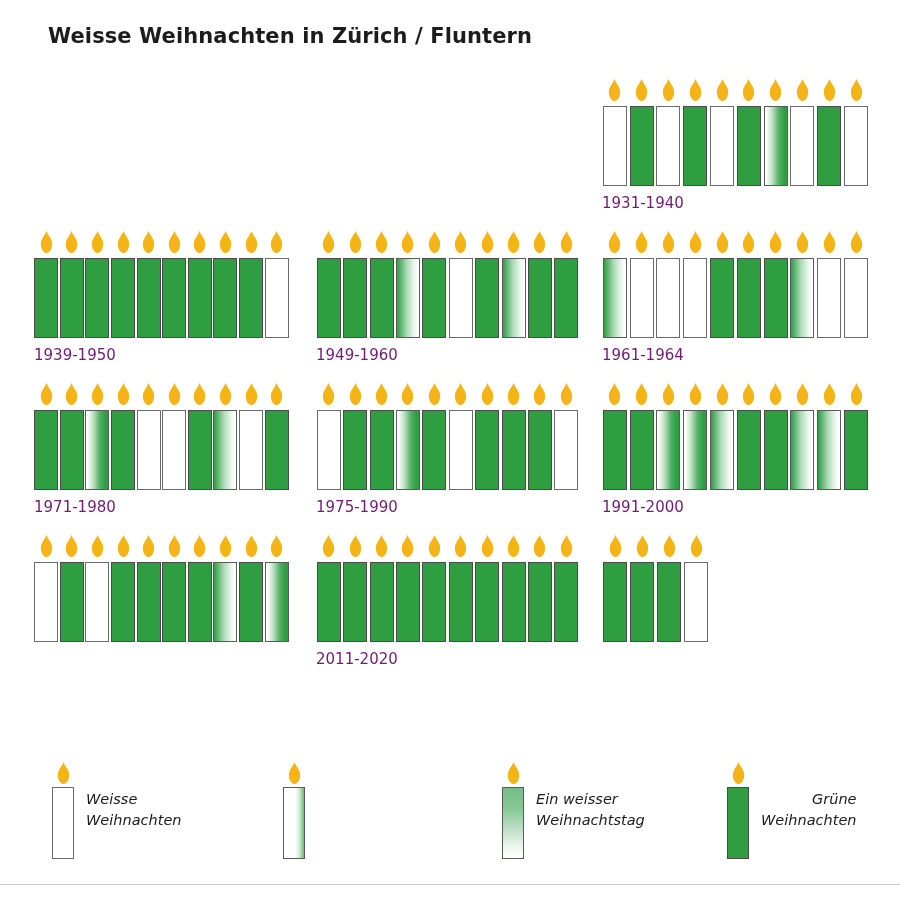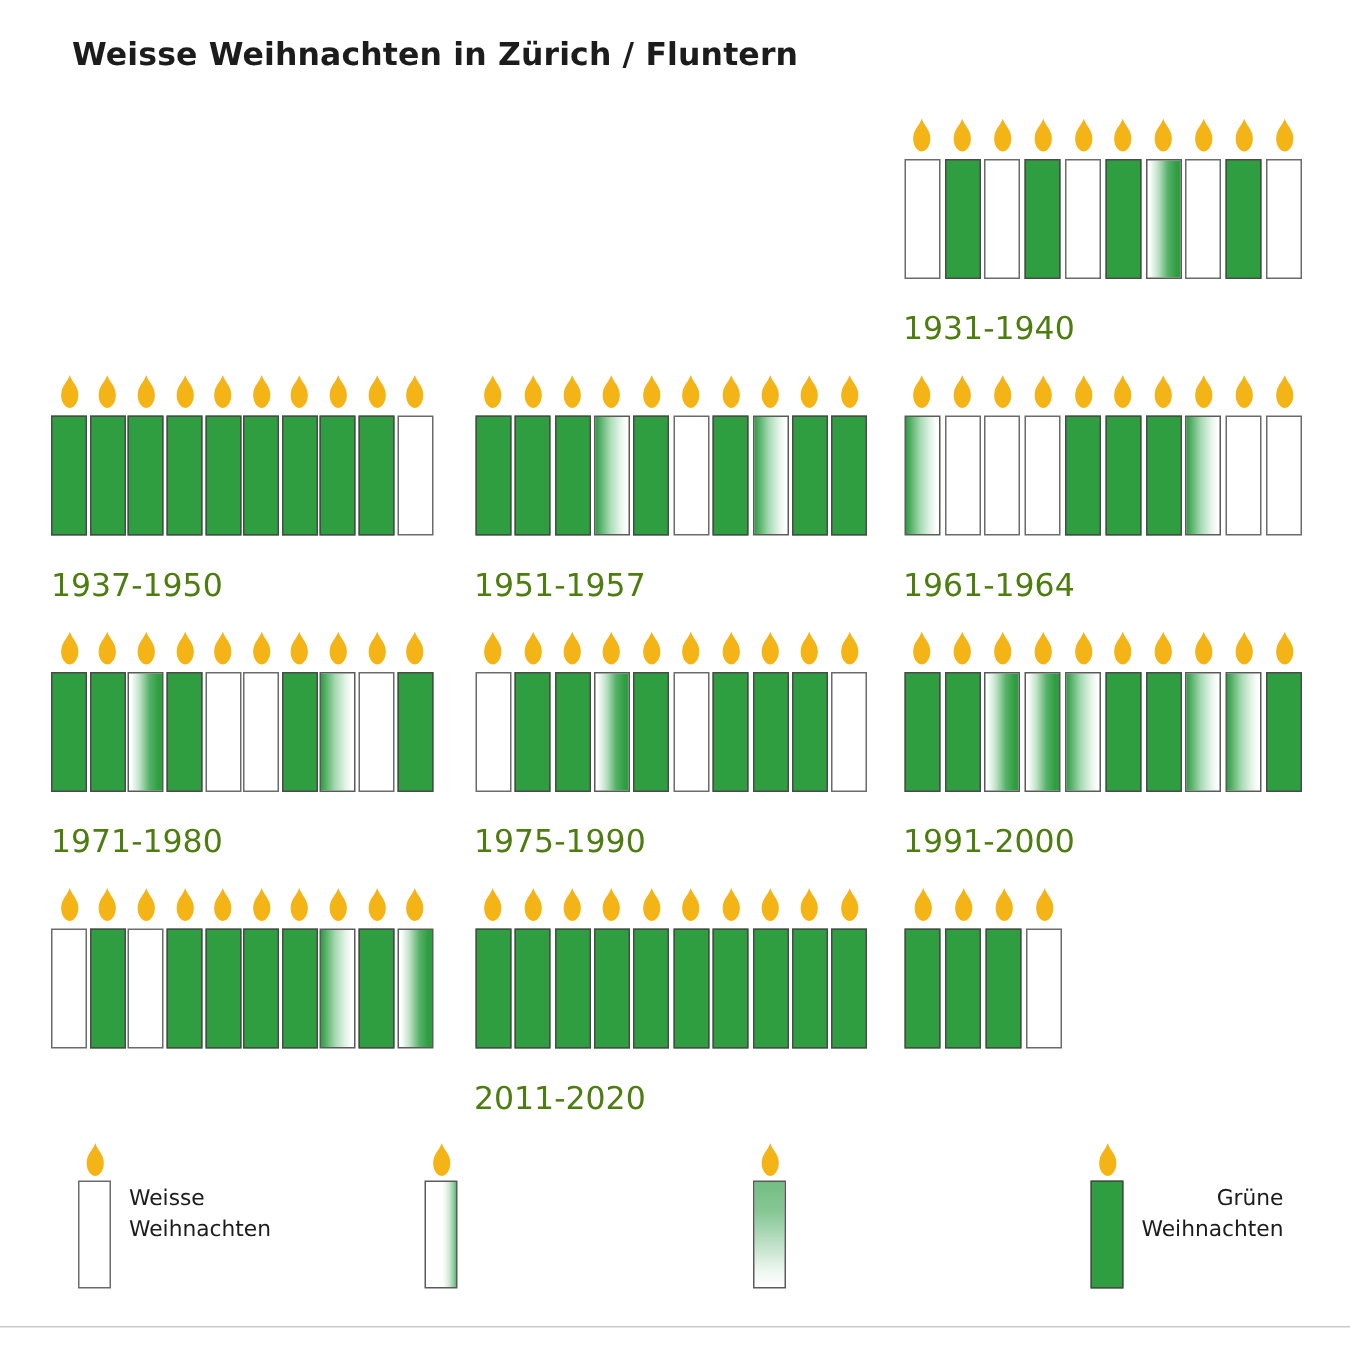--- a/index.html
+++ b/index.html
@@ -83,39 +83,40 @@
     background: linear-gradient(to right, #ffffff 0%, #ffffff 6%, #bfe2c6 32%, #56b169 62%, #2f9e41 88%, #2f9e41 100%);
     border-color: #5a5a5a;
   }
   
   .body.two-white {
     background: linear-gradient(to right, #2f9e41 0%, #55b067 14%, #a9dab4 44%, #e4f3e7 74%, #ffffff 94%, #ffffff 100%);
     border-color: #5a5a5a;
   }
 
   .decade-label {
-    font-size: 21px;
-    color: #4d7c0f;
-    margin-top: 21px;
+    font-size: 15px;
+    color: #701a75;
+    margin-top: 8px;
     white-space: nowrap;
   }
 
   
   #legend {
     position: absolute;
     left: 0;
     top: 762px;
     width: 900px;
     display: flex;
   }
   .legend-item {
     width: 225px;
     display: flex;
     align-items: flex-start;
     box-sizing: border-box;
+    font-style: italic;
   }
   .legend-item.li-0 { padding-left: 52px; }
   .legend-item.li-1 { padding-left: 58px; }
   .legend-item.li-2 { padding-left: 52px; }
   .legend-item.li-3 { padding-left: 52px; text-align: right; }
 
   .legend-candle {
     display: flex;
     flex-direction: column;
     align-items: center;
@@ -328,21 +329,21 @@
           </div>
           <div class="candle">
             <div class="flame">
               <svg width="13" height="26" viewBox="0 0 13 26">
                 <path d="M6.5 0 C5.2 4.2 2.1 6.4 1.1 10.6 C0.2 14.6 1.3 18.6 3.6 20.7 C4.6 21.6 5.6 22.0 6.5 22.0 C7.4 22.0 8.4 21.6 9.4 20.7 C11.7 18.6 12.8 14.6 11.9 10.6 C10.9 6.4 7.8 4.2 6.5 0 Z" fill="#f5b416"></path>
               </svg>
             </div>
             <div class="body white"></div>
           </div>
         </div>
-        <div class="decade-label">1937-1950</div>
+        <div class="decade-label">1939-1950</div>
       </div>
       <div class="decade-cell col-2">
         <div class="candle-strip">
           <div class="candle">
             <div class="flame">
               <svg width="13" height="26" viewBox="0 0 13 26">
                 <path d="M6.5 0 C5.2 4.2 2.1 6.4 1.1 10.6 C0.2 14.6 1.3 18.6 3.6 20.7 C4.6 21.6 5.6 22.0 6.5 22.0 C7.4 22.0 8.4 21.6 9.4 20.7 C11.7 18.6 12.8 14.6 11.9 10.6 C10.9 6.4 7.8 4.2 6.5 0 Z" fill="#f5b416"></path>
               </svg>
             </div>
             <div class="body green"></div>
@@ -413,21 +414,21 @@
           </div>
           <div class="candle">
             <div class="flame">
               <svg width="13" height="26" viewBox="0 0 13 26">
                 <path d="M6.5 0 C5.2 4.2 2.1 6.4 1.1 10.6 C0.2 14.6 1.3 18.6 3.6 20.7 C4.6 21.6 5.6 22.0 6.5 22.0 C7.4 22.0 8.4 21.6 9.4 20.7 C11.7 18.6 12.8 14.6 11.9 10.6 C10.9 6.4 7.8 4.2 6.5 0 Z" fill="#f5b416"></path>
               </svg>
             </div>
             <div class="body green"></div>
           </div>
         </div>
-        <div class="decade-label">1951-1957</div>
+        <div class="decade-label">1949-1960</div>
       </div>
       <div class="decade-cell col-3">
         <div class="candle-strip">
           <div class="candle">
             <div class="flame">
               <svg width="13" height="26" viewBox="0 0 13 26">
                 <path d="M6.5 0 C5.2 4.2 2.1 6.4 1.1 10.6 C0.2 14.6 1.3 18.6 3.6 20.7 C4.6 21.6 5.6 22.0 6.5 22.0 C7.4 22.0 8.4 21.6 9.4 20.7 C11.7 18.6 12.8 14.6 11.9 10.6 C10.9 6.4 7.8 4.2 6.5 0 Z" fill="#f5b416"></path>
               </svg>
             </div>
             <div class="body two-white"></div>
@@ -1001,20 +1002,24 @@
     </div>
     <div class="legend-item li-2">
       <div class="legend-candle">
         <div class="flame">
           <svg width="13" height="26" viewBox="0 0 13 26">
             <path d="M6.5 0 C5.2 4.2 2.1 6.4 1.1 10.6 C0.2 14.6 1.3 18.6 3.6 20.7 C4.6 21.6 5.6 22.0 6.5 22.0 C7.4 22.0 8.4 21.6 9.4 20.7 C11.7 18.6 12.8 14.6 11.9 10.6 C10.9 6.4 7.8 4.2 6.5 0 Z" fill="#f5b416"></path>
           </svg>
         </div>
         <div class="legend-body one-white"></div>
       </div>
+      <div class="legend-text">
+        <div>Ein weisser</div>
+        <div>Weihnachtstag</div>
+      </div>
     </div>
     <div class="legend-item li-3">
       <div class="legend-candle">
         <div class="flame">
           <svg width="13" height="26" viewBox="0 0 13 26">
             <path d="M6.5 0 C5.2 4.2 2.1 6.4 1.1 10.6 C0.2 14.6 1.3 18.6 3.6 20.7 C4.6 21.6 5.6 22.0 6.5 22.0 C7.4 22.0 8.4 21.6 9.4 20.7 C11.7 18.6 12.8 14.6 11.9 10.6 C10.9 6.4 7.8 4.2 6.5 0 Z" fill="#f5b416"></path>
           </svg>
         </div>
         <div class="legend-body green"></div>
       </div>

